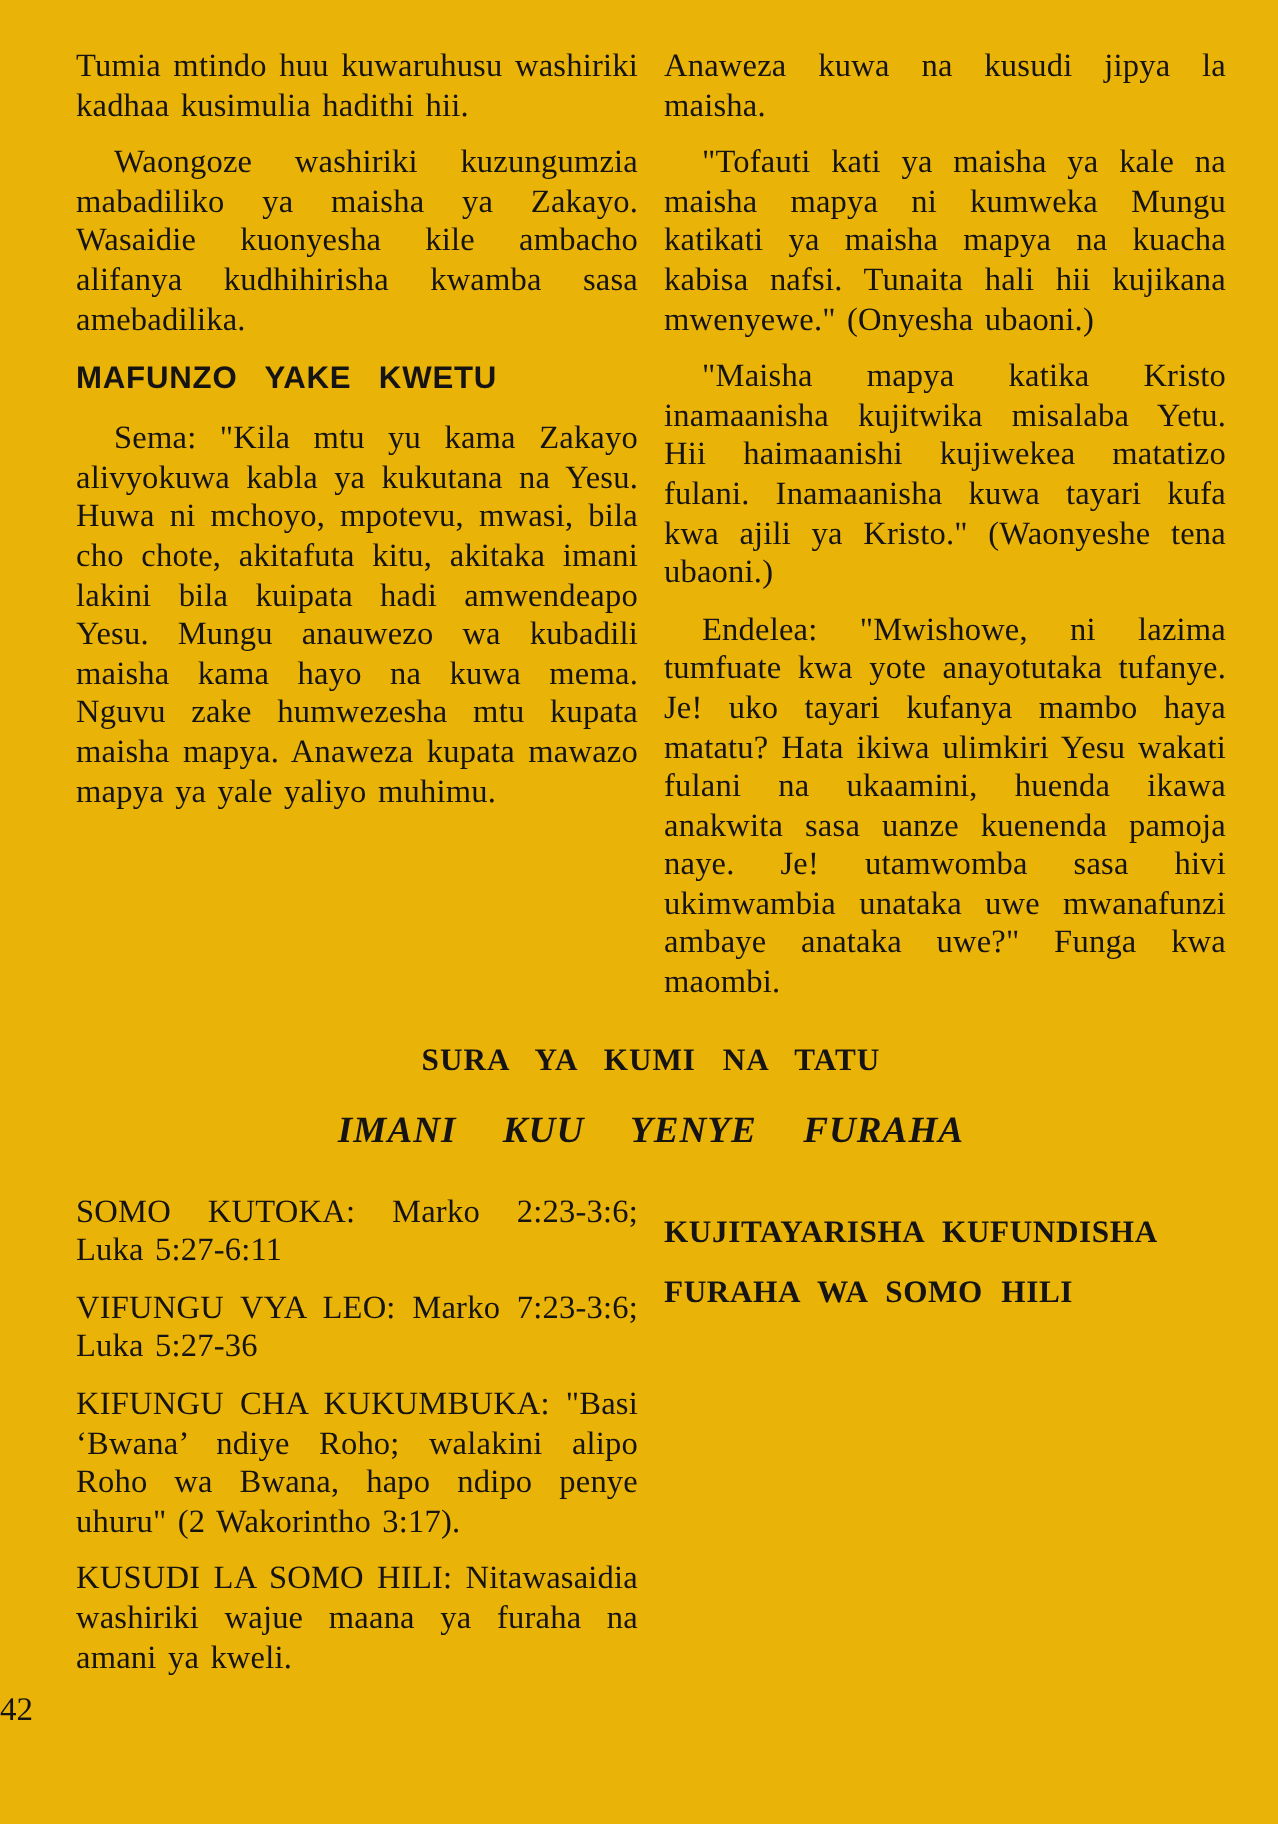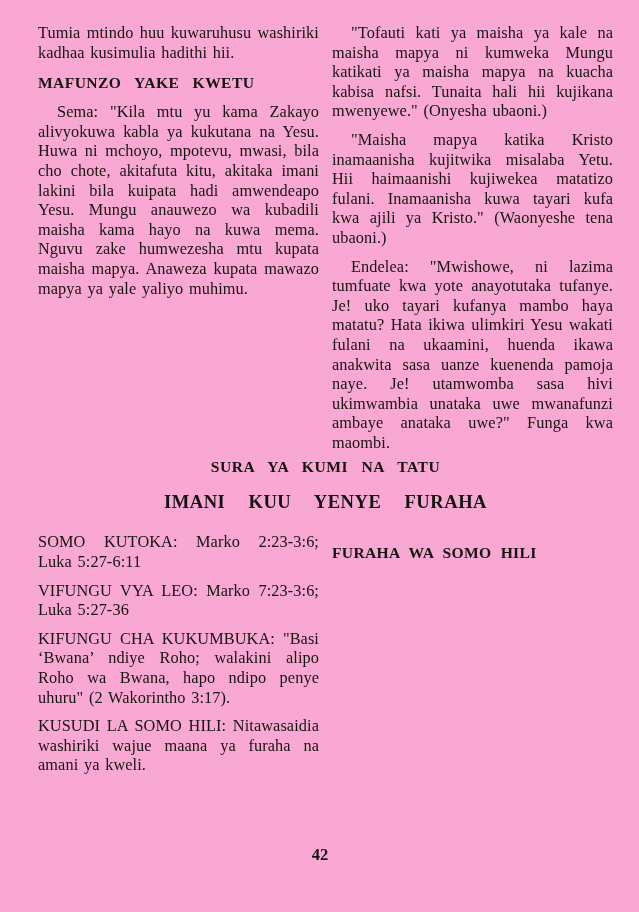--- a/index.html
+++ b/index.html
@@ -4,21 +4,21 @@
 <style>
   html, body {
     margin: 0;
     padding: 0;
     background: #ffffff;
   }
   .page {
     position: relative;
     width: 639px;
     height: 912px;
-    background: #f9a8d4;
+    background: #eab308;
     color: #161412;
     font-family: "Liberation Serif", serif;
     box-sizing: border-box;
     padding: 23px 26px 0 38px;
     overflow: hidden;
   }
   .cols {
     display: flex;
     gap: 13px;
   }
@@ -39,94 +39,97 @@
   }
   .indent {
     text-indent: 19px;
   }
   .runhead {
     margin: 12px 0 10px 0;
     font-size: 15.6px;
     font-weight: bold;
     word-spacing: 9px;
     letter-spacing: 0.4px;
-    font-family: Liberation Serif, serif;
+    font-family: Liberation Sans, sans-serif;
   }
   .chapter {
     text-align: center;
-    margin-top: 6px;
+    margin-top: 21px;
   }
   .chapter .kicker {
     font-weight: bold;
     font-size: 15.6px;
     word-spacing: 9px;
     letter-spacing: 0.5px;
   }
   .chapter .title {
     font-weight: bold;
     font-size: 18.6px;
     word-spacing: 18px;
     letter-spacing: 0.5px;
     margin-top: 15px;
+    font-style: italic;
   }
   .cols.bottom {
     margin-top: 19px;
     justify-content: space-between;
   }
   .section {
     margin-bottom: 10px;
   }
   .bold-head {
     margin: 12px 0 11px 0;
     font-size: 15.6px;
     font-weight: bold;
     word-spacing: 5px;
     letter-spacing: 0.3px;
     font-family: "Liberation Serif", serif;
   }
   .pagenum {
     position: absolute;
     top: 845px;
-    left: 16px;
+    left: 0;
     width: 608px;
-    text-align: center;
     font-size: 16.5px;
-    font-weight: bold;
+    font-weight: normal;
   }
 </style>
 </head>
 <body>
 
 <div class="page">
 
   <div class="cols">
     <div class="col">
       <p class="body">Tumia mtindo huu kuwaruhusu washiriki kadhaa kusimulia hadithi hii.</p>
+      <p class="body indent">Waongoze washiriki kuzungumzia mabadiliko ya maisha ya Zakayo. Wasaidie kuonyesha kile ambacho alifanya kudhihirisha kwamba sasa amebadilika.</p>
       <h3 class="runhead">MAFUNZO YAKE KWETU</h3>
       <p class="body indent last">Sema: "Kila mtu yu kama Zakayo alivyokuwa kabla ya kukutana na Yesu. Huwa ni mchoyo, mpotevu, mwasi, bila cho chote, akitafuta kitu, akitaka imani lakini bila kuipata hadi amwendeapo Yesu. Mungu anauwezo wa kubadili maisha kama hayo na kuwa mema. Nguvu zake humwezesha mtu kupata maisha mapya. Anaweza kupata mawazo mapya ya yale yaliyo muhimu.</p>
     </div>
     <div class="col">
+      <p class="body">Anaweza kuwa na kusudi jipya la maisha.</p>
       <p class="body indent">"Tofauti kati ya maisha ya kale na maisha mapya ni kumweka Mungu katikati ya maisha mapya na kuacha kabisa nafsi. Tunaita hali hii kujikana mwenyewe." (Onyesha ubaoni.)</p>
       <p class="body indent">"Maisha mapya katika Kristo inamaanisha kujitwika misalaba Yetu. Hii haimaanishi kujiwekea matatizo fulani. Inamaanisha kuwa tayari kufa kwa ajili ya Kristo." (Waonyeshe tena ubaoni.)</p>
       <p class="body indent last">Endelea: "Mwishowe, ni lazima tumfuate kwa yote anayotutaka tufanye. Je! uko tayari kufanya mambo haya matatu? Hata ikiwa ulimkiri Yesu wakati fulani na ukaamini, huenda ikawa anakwita sasa uanze kuenenda pamoja naye. Je! utamwomba sasa hivi ukimwambia unataka uwe mwanafunzi ambaye anataka uwe?" Funga kwa maombi.</p>
     </div>
   </div>
 
   <div class="chapter">
     <div class="kicker">SURA YA KUMI NA TATU</div>
     <div class="title">IMANI KUU YENYE FURAHA</div>
   </div>
 
   <div class="cols bottom">
     <div class="col">
       <p class="body section">SOMO KUTOKA: Marko 2:23-3:6; Luka 5:27-6:11</p>
       <p class="body section">VIFUNGU VYA LEO: Marko 7:23-3:6; Luka 5:27-36</p>
       <p class="body section">KIFUNGU CHA KUKUMBUKA: "Basi ‘Bwana’ ndiye Roho; walakini alipo Roho wa Bwana, hapo ndipo penye uhuru" (2 Wakorintho 3:17).</p>
       <p class="body section last">KUSUDI LA SOMO HILI: Nitawasaidia washiriki wajue maana ya furaha na amani ya kweli.</p>
     </div>
     <div class="col">
+      <h3 class="bold-head">KUJITAYARISHA KUFUNDISHA</h3>
       <h3 class="bold-head">FURAHA WA SOMO HILI</h3>
     </div>
   </div>
 
   <div class="pagenum">42</div>
 
 </div>
 
 </body></html>

